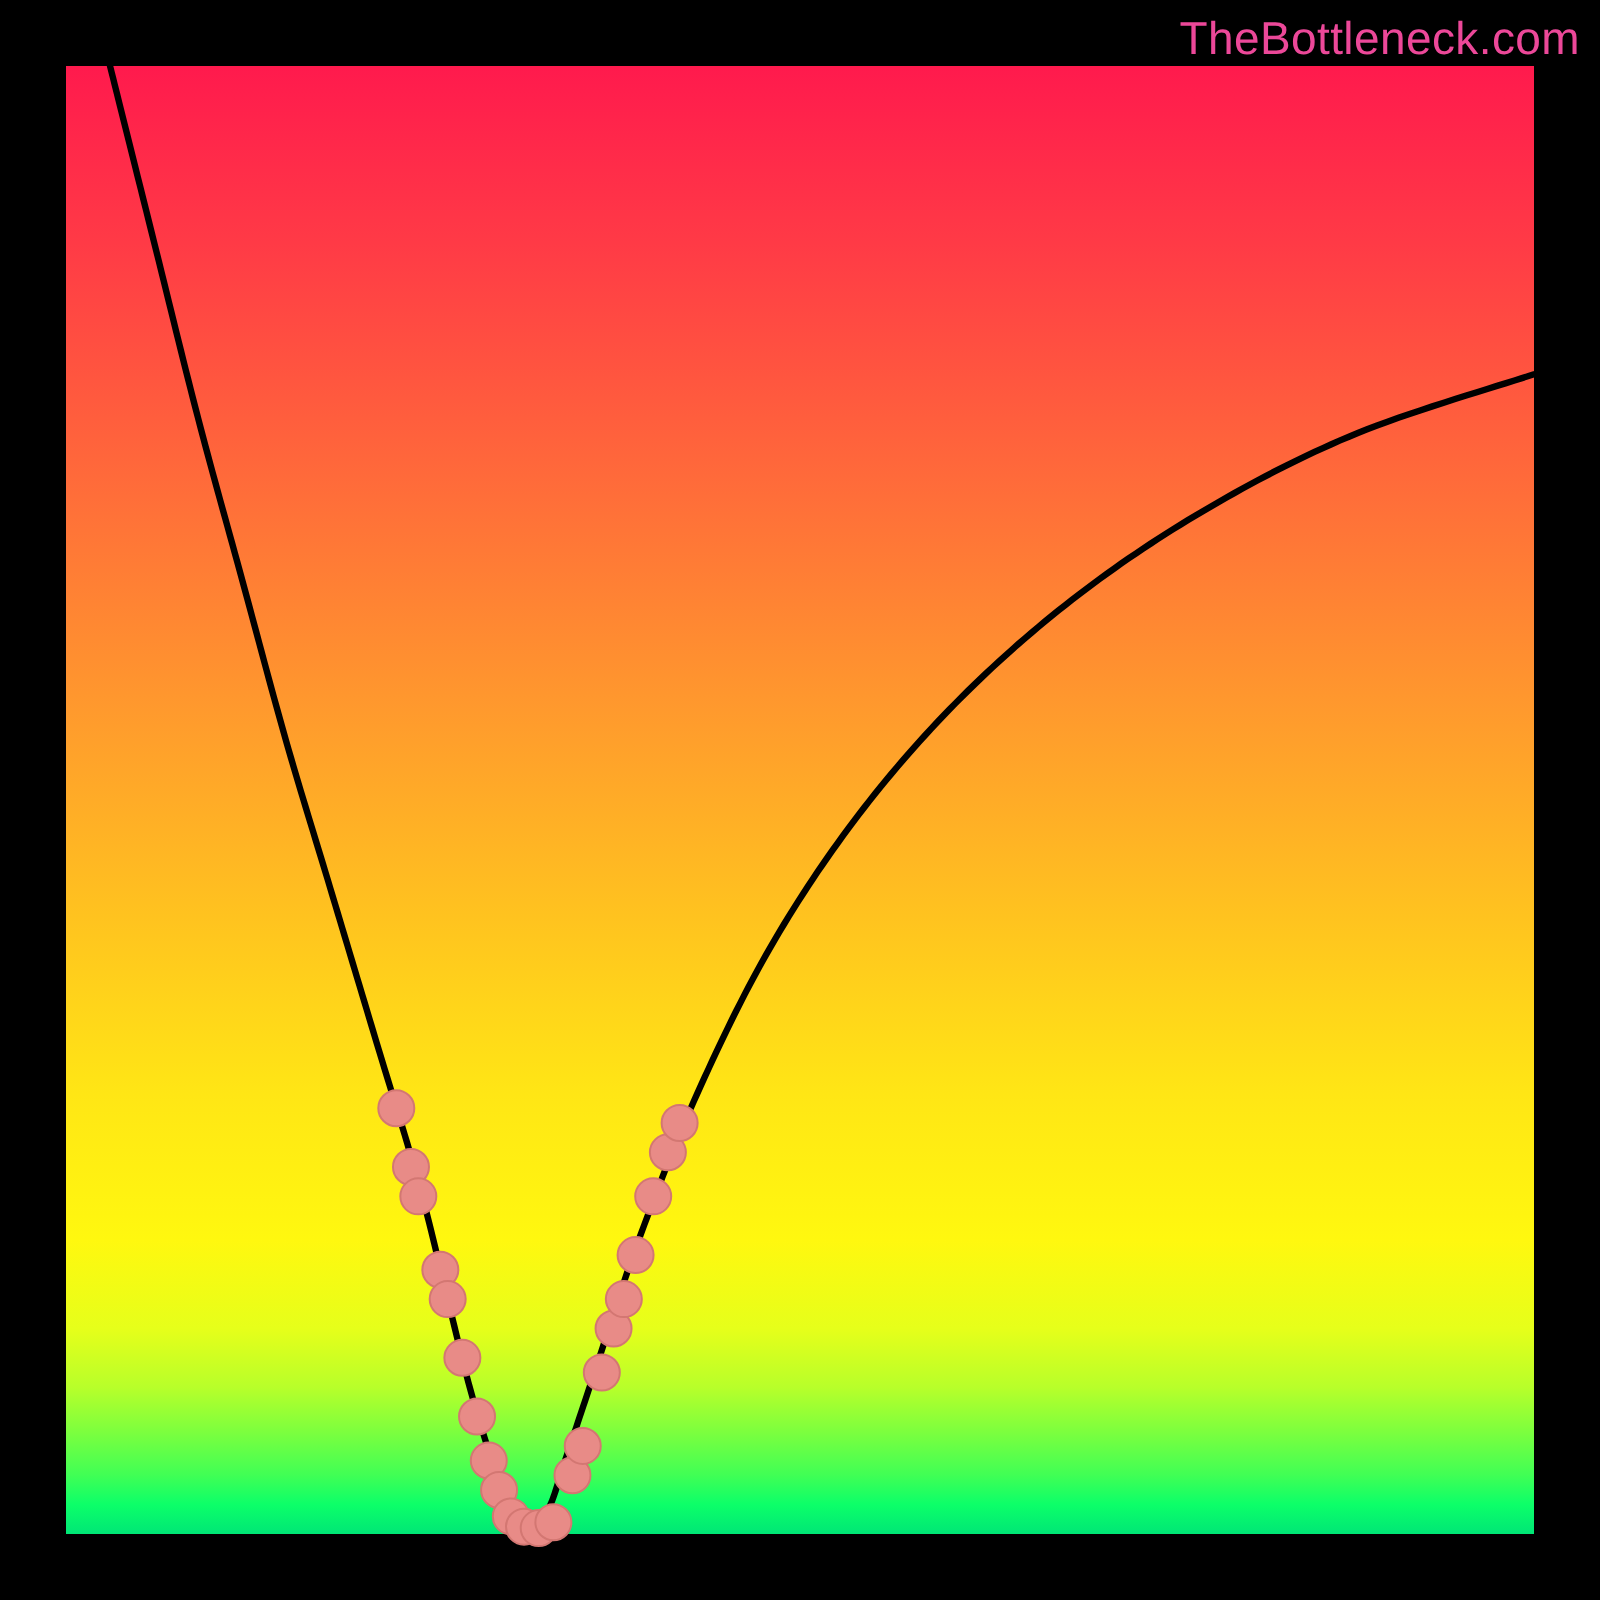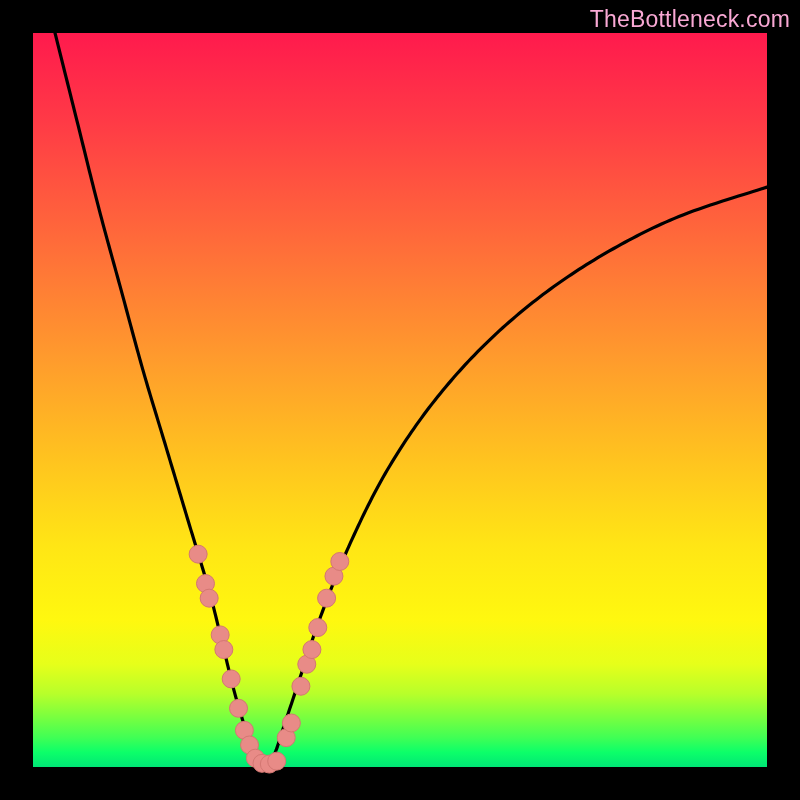--- a/index.html
+++ b/index.html
@@ -40,21 +40,21 @@
       #7dff3e 93%,
       #40ff55 96%,
       #0cff69 98%,
       #00e676 100%
     );
   }
   .watermark {
     position: absolute;
     top: 6px;
     right: 10px;
-    color: #f9a8d4;
+    color: #ec4899;
     font-size: 23px;
     font-weight: 500;
     letter-spacing: 0.2px;
     user-select: none;
     margin-left: 20px;
   }
   svg.curve {
     position: absolute;
     left: 0;
     top: 0;

